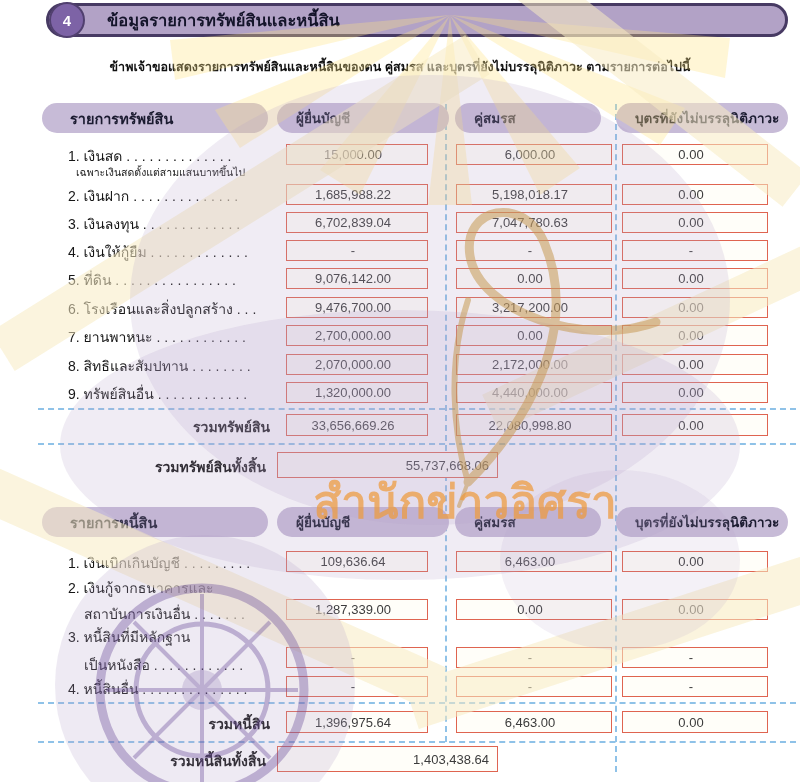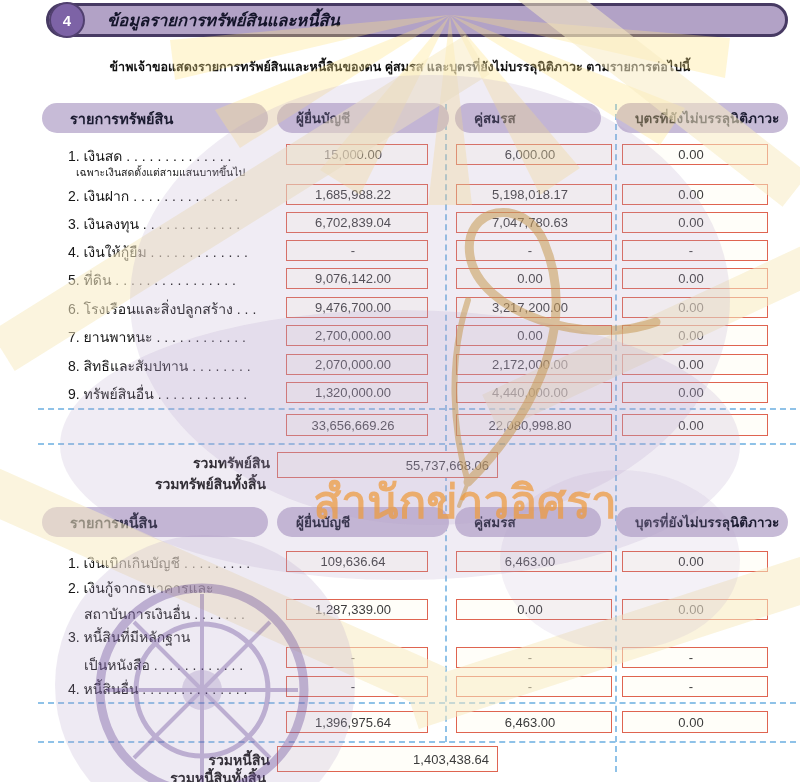--- a/index.html
+++ b/index.html
@@ -2,21 +2,21 @@
 <html><head>
 <meta charset="utf-8">
 <style>
   html,body{margin:0;padding:0;background:#fff;}
   .page{position:relative;width:800px;height:782px;background:#ffffff;overflow:hidden;
         font-family:"Liberation Sans","DejaVu Sans",sans-serif;color:#161616;}
 
   
   .hdr-bar{position:absolute;left:46px;top:3px;width:742px;height:34px;box-sizing:border-box;
            background:#b2a2c6;border:3px solid #473a63;border-radius:19px;z-index:1;
-           display:flex;align-items:center;padding-left:58px;font-style:italic;}
+           display:flex;align-items:center;padding-left:58px;}
   .hdr-title{font-size:16.5px;font-weight:bold;color:#14142a;}
   .hdr-circle{position:absolute;left:49px;top:2px;width:36px;height:36px;border-radius:50%;
               background:#7d63a6;border:2px solid #51406f;z-index:2;box-sizing:border-box;
               display:flex;align-items:center;justify-content:center;}
   .hdr-circle span{color:#fff;font-weight:bold;font-size:15px;}
 
   .intro{position:absolute;top:57px;left:0;width:800px;text-align:center;
          font-size:12.5px;font-weight:bold;color:#111;z-index:1;}
 
   
@@ -34,22 +34,22 @@
   .rlabel{position:absolute;left:68px;top:1px;font-size:14px;color:#161616;white-space:nowrap;}
   .rlabel2{position:absolute;left:84px;font-size:14px;color:#161616;white-space:nowrap;}
   .rnote{position:absolute;left:68px;top:20px;font-size:10.5px;color:#222;white-space:nowrap;margin-left:8px;}
   .vbox{position:absolute;top:0;height:21px;box-sizing:border-box;border:1px solid #df6450;
         background:#fffef9;display:flex;align-items:center;justify-content:center;
         padding-right:8px;font-size:13px;color:#3c3c3c;}
   .c1{left:286px;width:142px;}
   .c2{left:456px;width:156px;}
   .c3{left:622px;width:146px;}
   .total-label{position:absolute;left:30px;top:2px;width:240px;text-align:right;
-               font-size:14px;font-weight:bold;color:#111;margin-top:36px;}
-  .grand-label{position:absolute;left:26px;top:21px;width:240px;text-align:right;
+               font-size:14px;font-weight:bold;color:#111;}
+  .grand-label{position:absolute;left:26px;top:4px;width:240px;text-align:right;
                font-size:14px;font-weight:bold;color:#111;}
   .grand-box{position:absolute;left:277px;top:0;width:221px;height:26px;box-sizing:border-box;
              border:1px solid #df6450;background:#fffef9;display:flex;align-items:center;
              justify-content:flex-end;padding-right:8px;font-size:13px;color:#3c3c3c;}
   .h22 .vbox{height:22px;}
 
   
   .wm-layer{position:absolute;inset:0;z-index:3;pointer-events:none;}
   .wm-thai{position:absolute;top:474px;left:295px;width:340px;text-align:center;
            font-size:46px;line-height:56px;font-weight:bold;color:#ee9a3c;opacity:.72;white-space:nowrap;}

